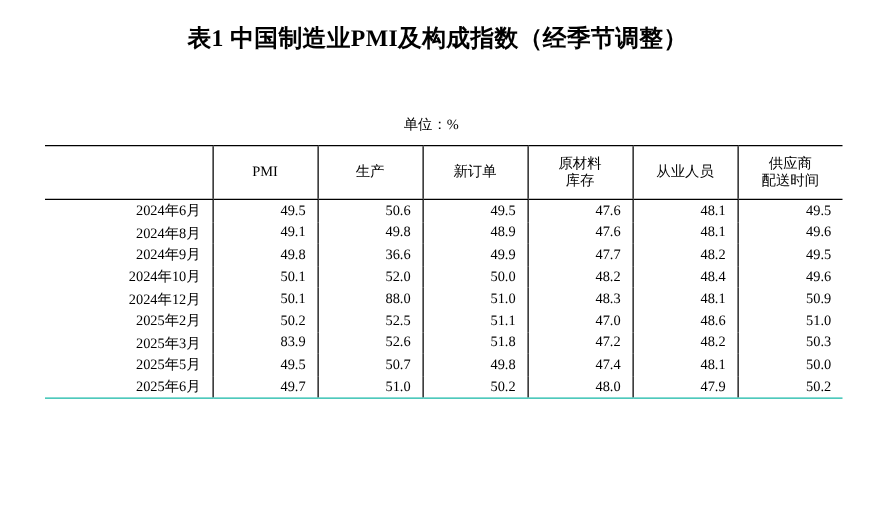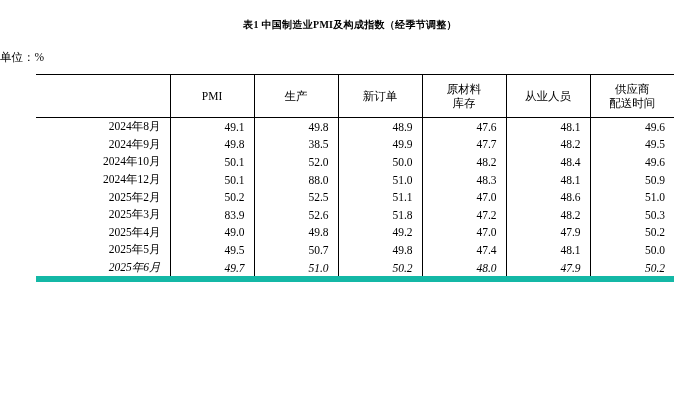--- a/index.html
+++ b/index.html
@@ -15,30 +15,30 @@
     overflow: hidden;
   }
   .page {
     position: relative;
     width: 700px;
     height: 407px;
     box-sizing: border-box;
   }
   .title {
     text-align: center;
-    font-size: 10px;
+    font-size: 19px;
     font-weight: bold;
     letter-spacing: 0.3px;
     margin-top: 18px;
     font-family: "Liberation Serif", "DejaVu Serif", serif;
   }
   .unit {
-    text-align: left;
-    font-size: 11.5px;
-    margin-top: 18px;
+    text-align: center;
+    font-size: 11.5px;
+    margin-top: 48px;
     padding-right: 10px;
   }
   .table-wrap {
     margin-top: 9px;
     padding-left: 36px;
     padding-right: 26px;
   }
   table.pmi {
     border-collapse: collapse;
     width: 638px;
@@ -67,22 +67,21 @@
   }
   thead th.last {
     border-right: none;
   }
   tbody td {
     height: 17.6px;
     font-size: 11.5px;
     border-left: 1px solid #000;
   }
   tbody tr:last-child td {
-    border-bottom: 6px solid #14b8a6;
-    font-style: italic;
+    border-bottom: 1px solid #14b8a6;
   }
   tbody td.rowlabel {
     text-align: right;
     padding-right: 9px;
     border-left: none;
     white-space: nowrap;
   }
   tbody td.val {
     text-align: right;
     padding-right: 9px;
@@ -141,32 +140,41 @@
           <th class="last">
             <span class="th-two-line">
               <span>供应商</span>
               <span>配送时间</span>
             </span>
           </th>
         </tr>
       </thead>
       <tbody id="tbody">
           <tr>
+            <td class="rowlabel">2024年6月</td>
+            <td class="val">49.5</td>
+            <td class="val">50.6</td>
+            <td class="val">49.5</td>
+            <td class="val">47.6</td>
+            <td class="val">48.1</td>
+            <td class="val">49.5</td>
+          </tr>
+          <tr>
             <td class="rowlabel">2024年8月</td>
             <td class="val">49.1</td>
             <td class="val">49.8</td>
             <td class="val">48.9</td>
             <td class="val">47.6</td>
             <td class="val">48.1</td>
             <td class="val">49.6</td>
           </tr>
           <tr>
             <td class="rowlabel">2024年9月</td>
             <td class="val">49.8</td>
-            <td class="val">38.5</td>
+            <td class="val">36.6</td>
             <td class="val">49.9</td>
             <td class="val">47.7</td>
             <td class="val">48.2</td>
             <td class="val">49.5</td>
           </tr>
           <tr>
             <td class="rowlabel">2024年10月</td>
             <td class="val">50.1</td>
             <td class="val">52.0</td>
             <td class="val">50.0</td>
@@ -195,29 +203,20 @@
           <tr>
             <td class="rowlabel">2025年3月</td>
             <td class="val">83.9</td>
             <td class="val">52.6</td>
             <td class="val">51.8</td>
             <td class="val">47.2</td>
             <td class="val">48.2</td>
             <td class="val">50.3</td>
           </tr>
           <tr>
-            <td class="rowlabel">2025年4月</td>
-            <td class="val">49.0</td>
-            <td class="val">49.8</td>
-            <td class="val">49.2</td>
-            <td class="val">47.0</td>
-            <td class="val">47.9</td>
-            <td class="val">50.2</td>
-          </tr>
-          <tr>
             <td class="rowlabel">2025年5月</td>
             <td class="val">49.5</td>
             <td class="val">50.7</td>
             <td class="val">49.8</td>
             <td class="val">47.4</td>
             <td class="val">48.1</td>
             <td class="val">50.0</td>
           </tr>
           <tr>
             <td class="rowlabel">2025年6月</td>

